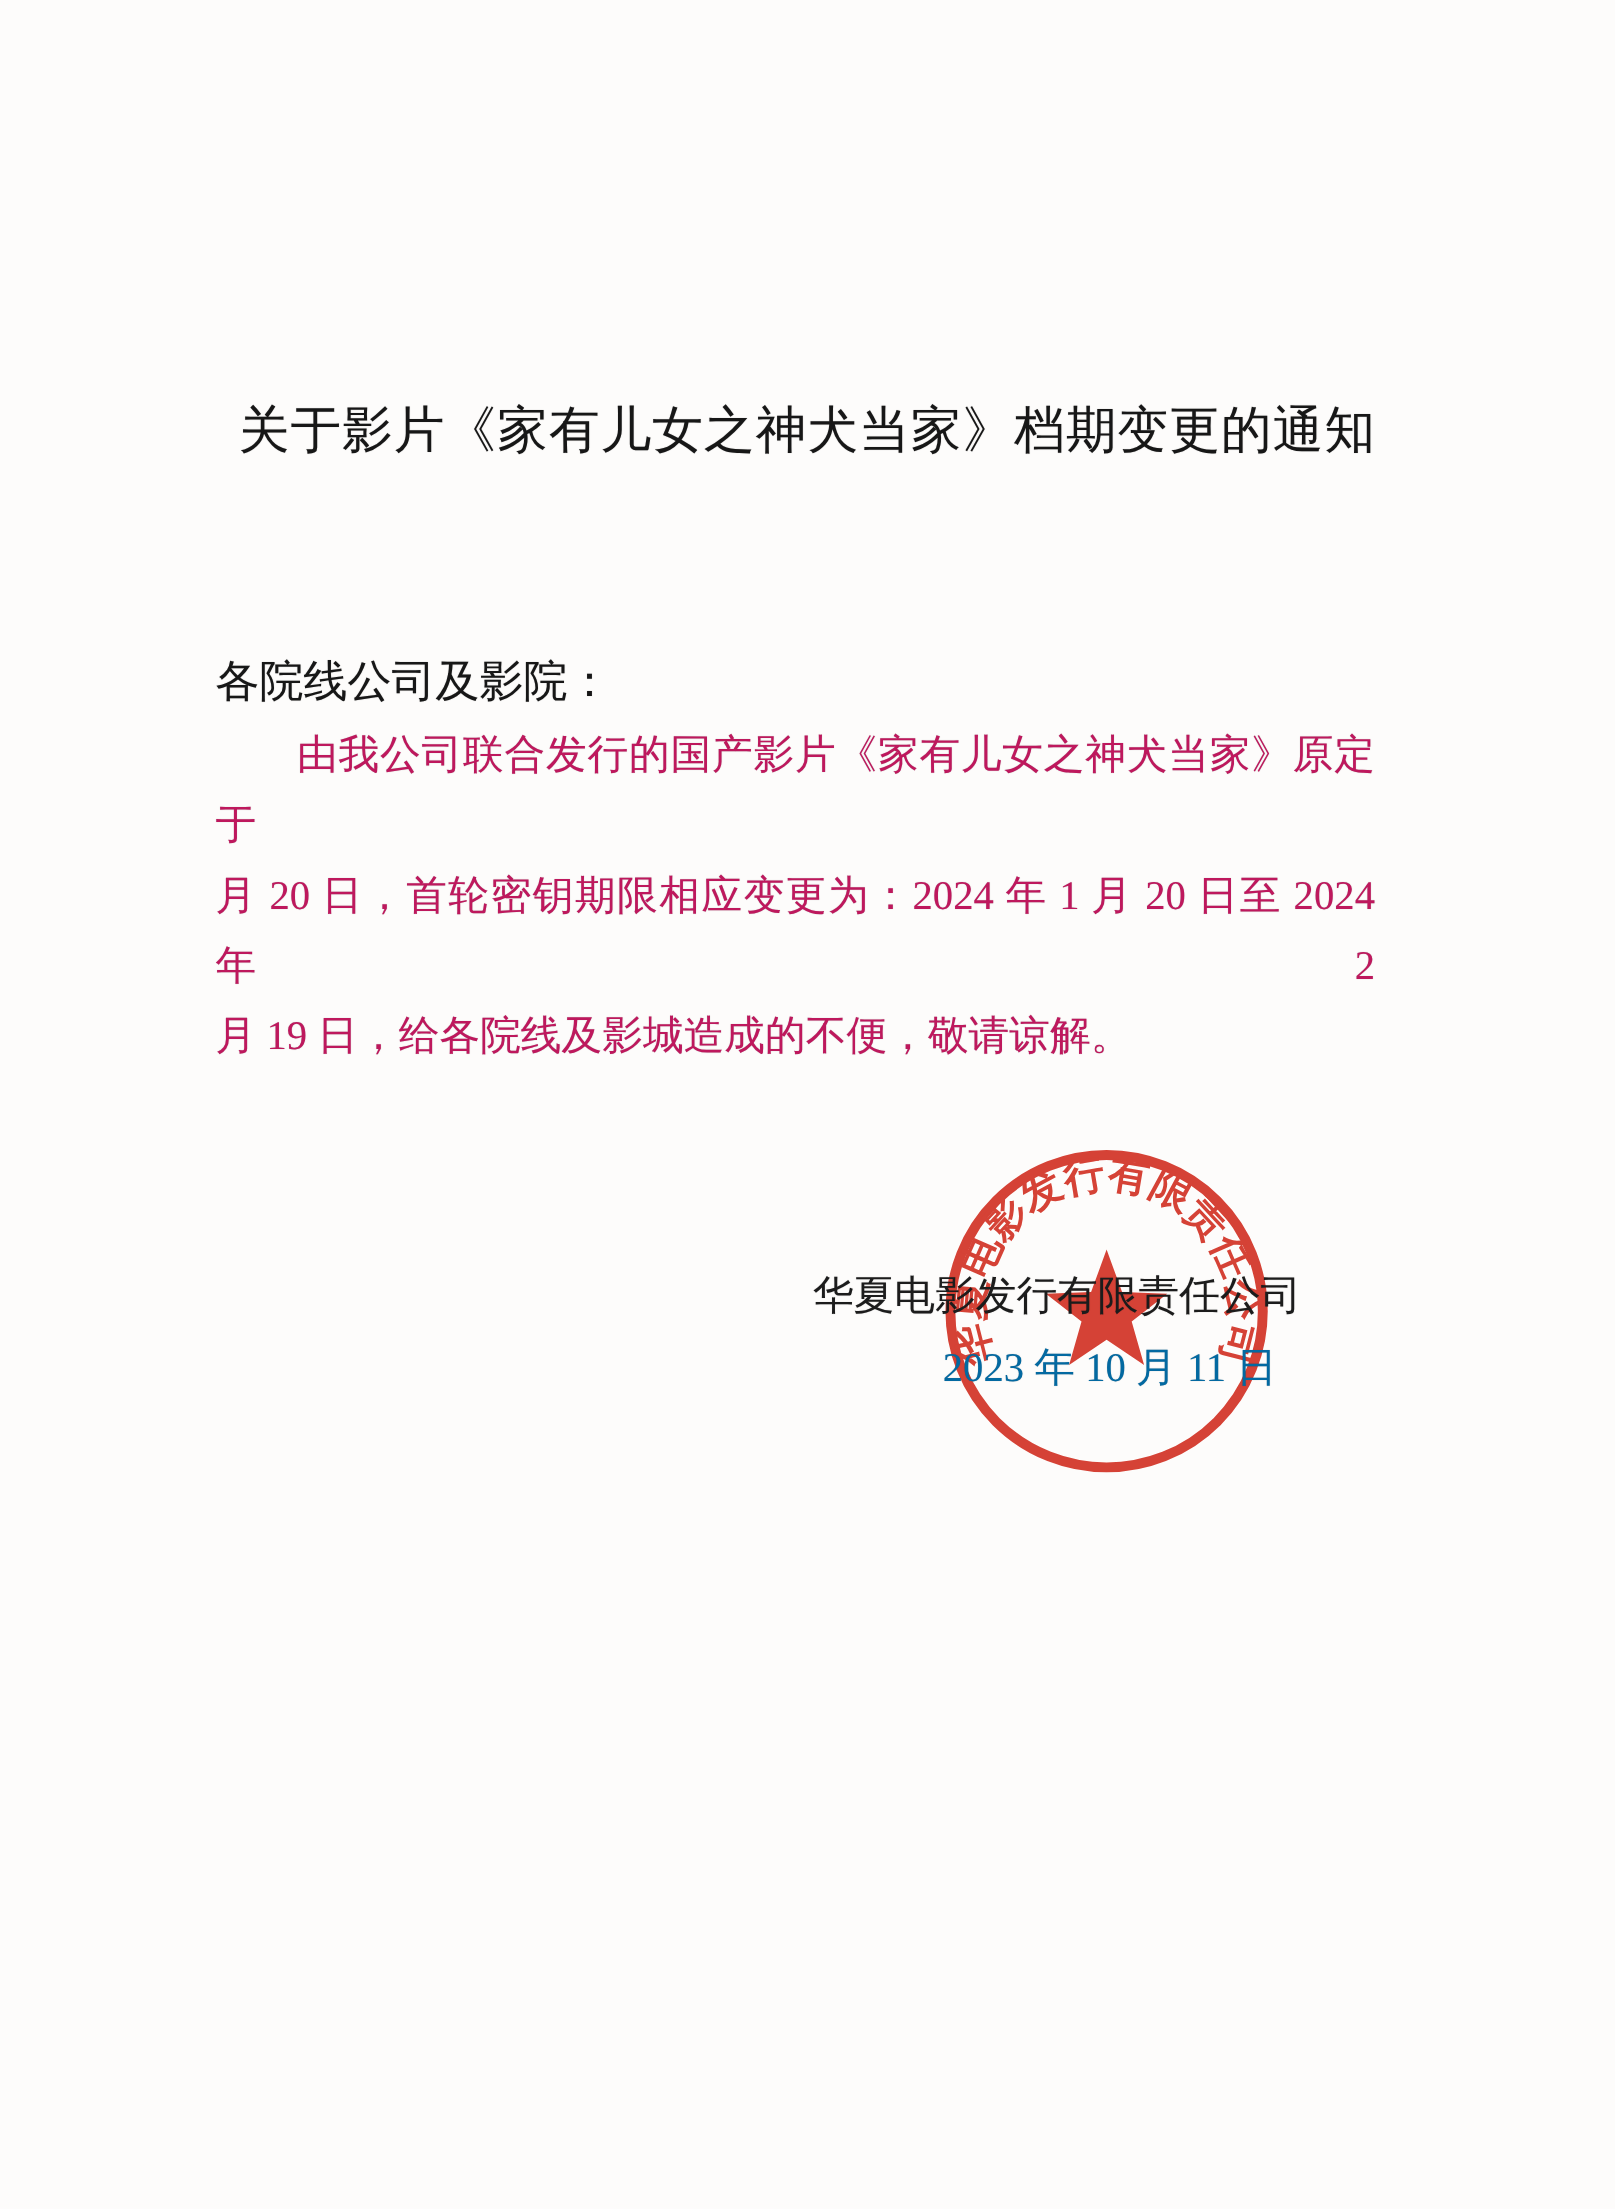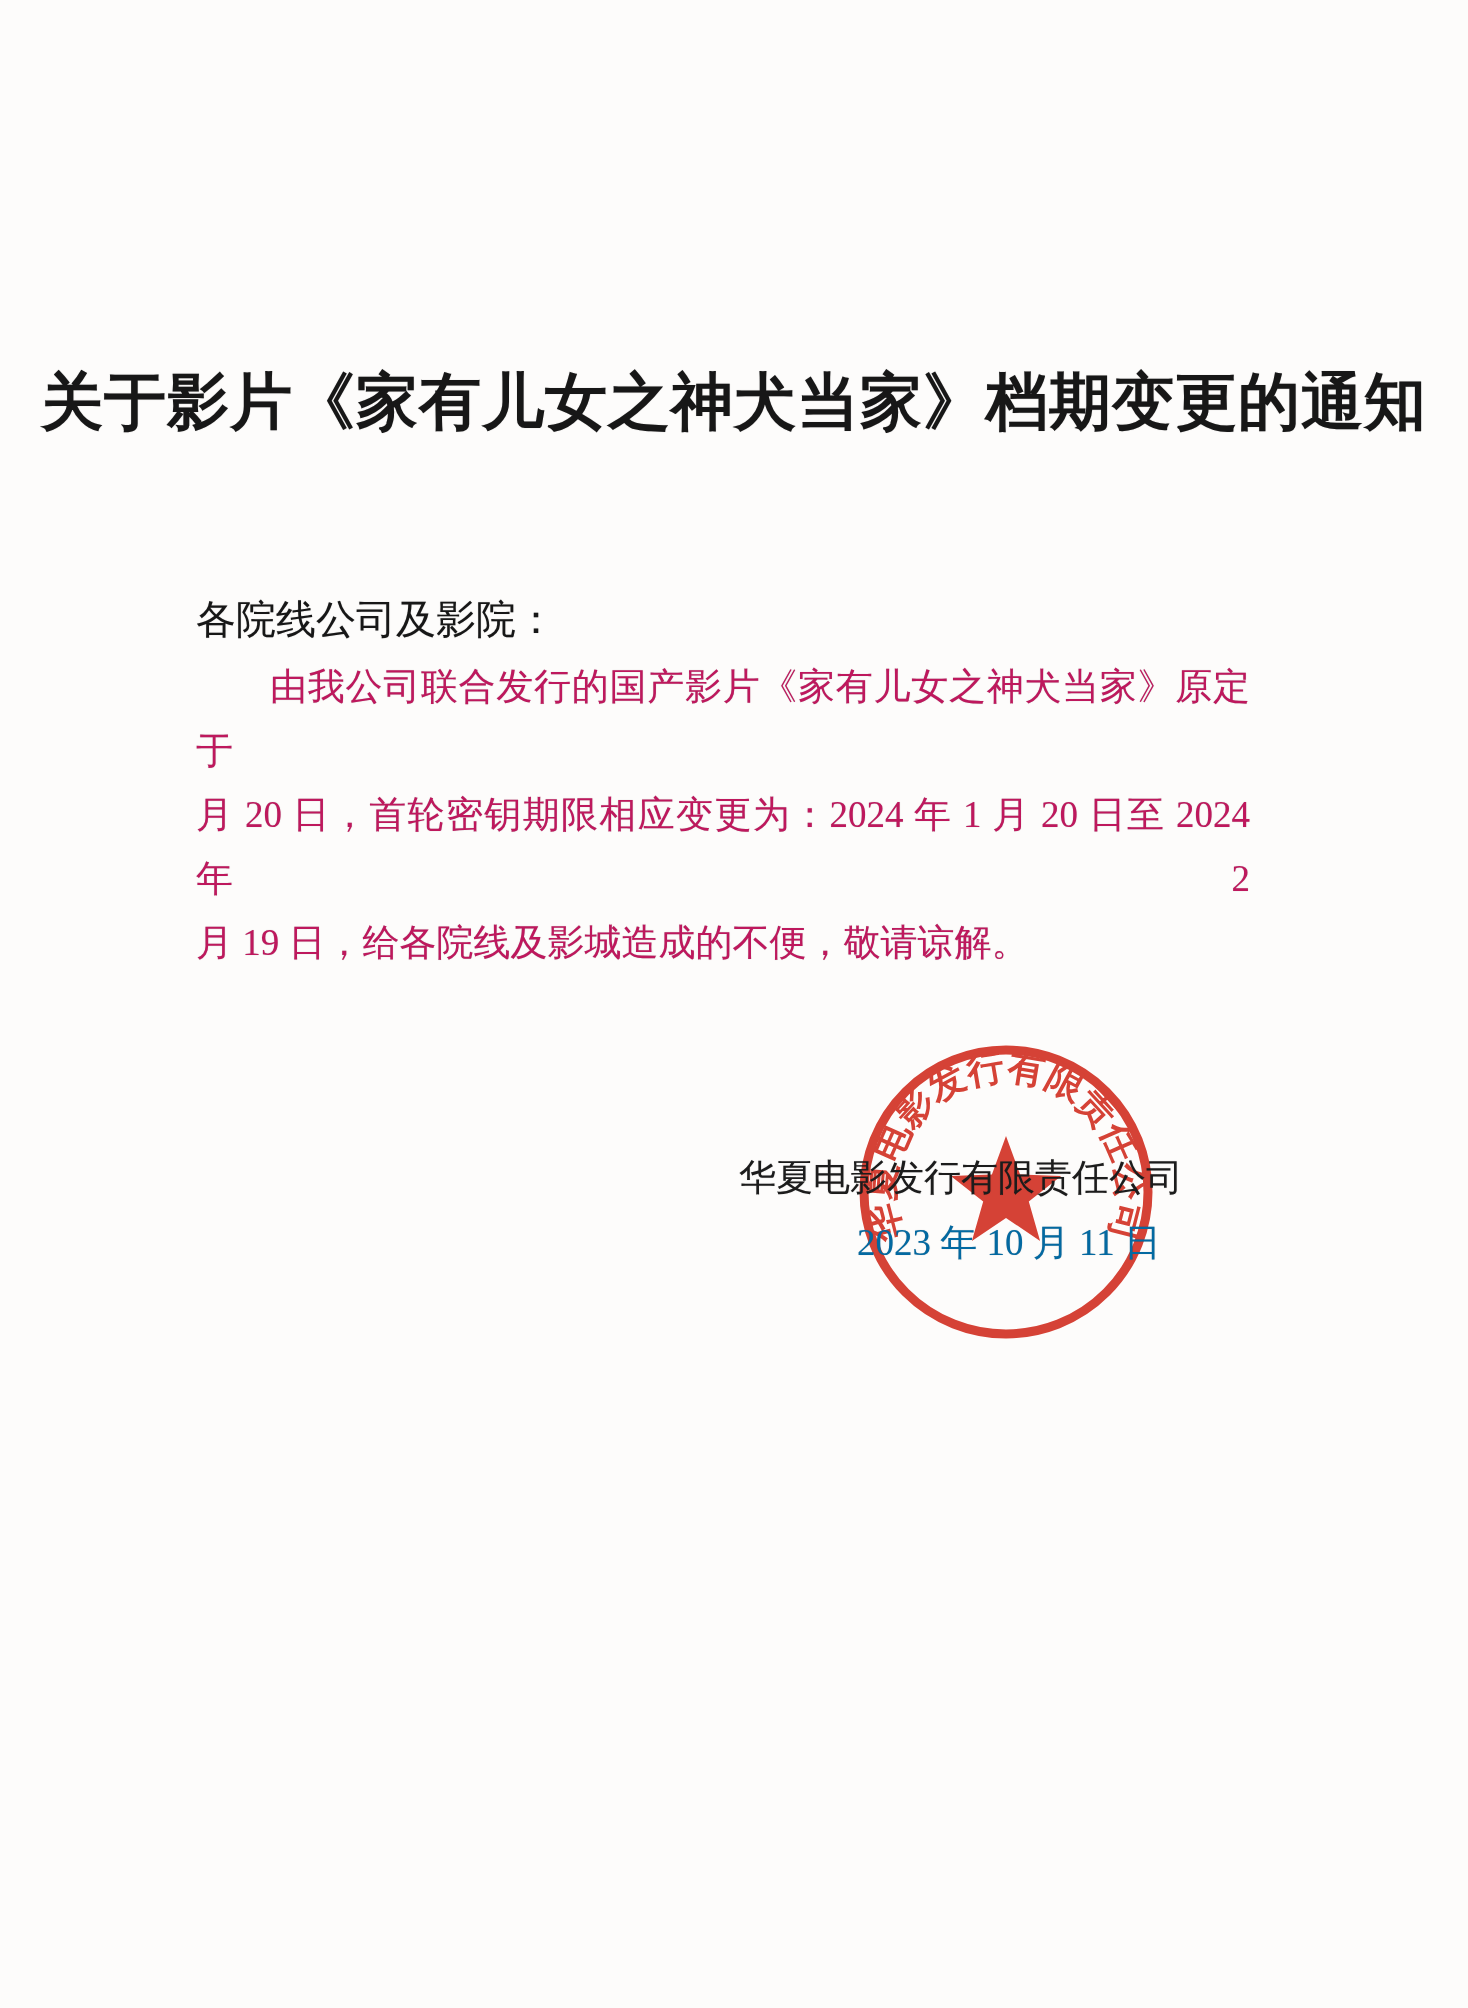--- a/index.html
+++ b/index.html
@@ -13,22 +13,22 @@
     font-family: "Liberation Serif", "DejaVu Serif", serif;
     color: #1e1e1e;
     overflow: hidden;
   }
   .doc-title {
     position: absolute;
     left: 0;
     right: 0;
     top: 360px;
     text-align: center;
-    font-size: 62px;
-    font-weight: bold;
+    font-size: 46px;
+    font-weight: normal;
     letter-spacing: 1px;
     color: #171717;
     text-shadow: 0 0 1px rgba(0,0,0,0.30);
   }
   .salutation {
     position: absolute;
     left: 196px;
     top: 592px;
     font-size: 40px;
     font-weight: normal;

